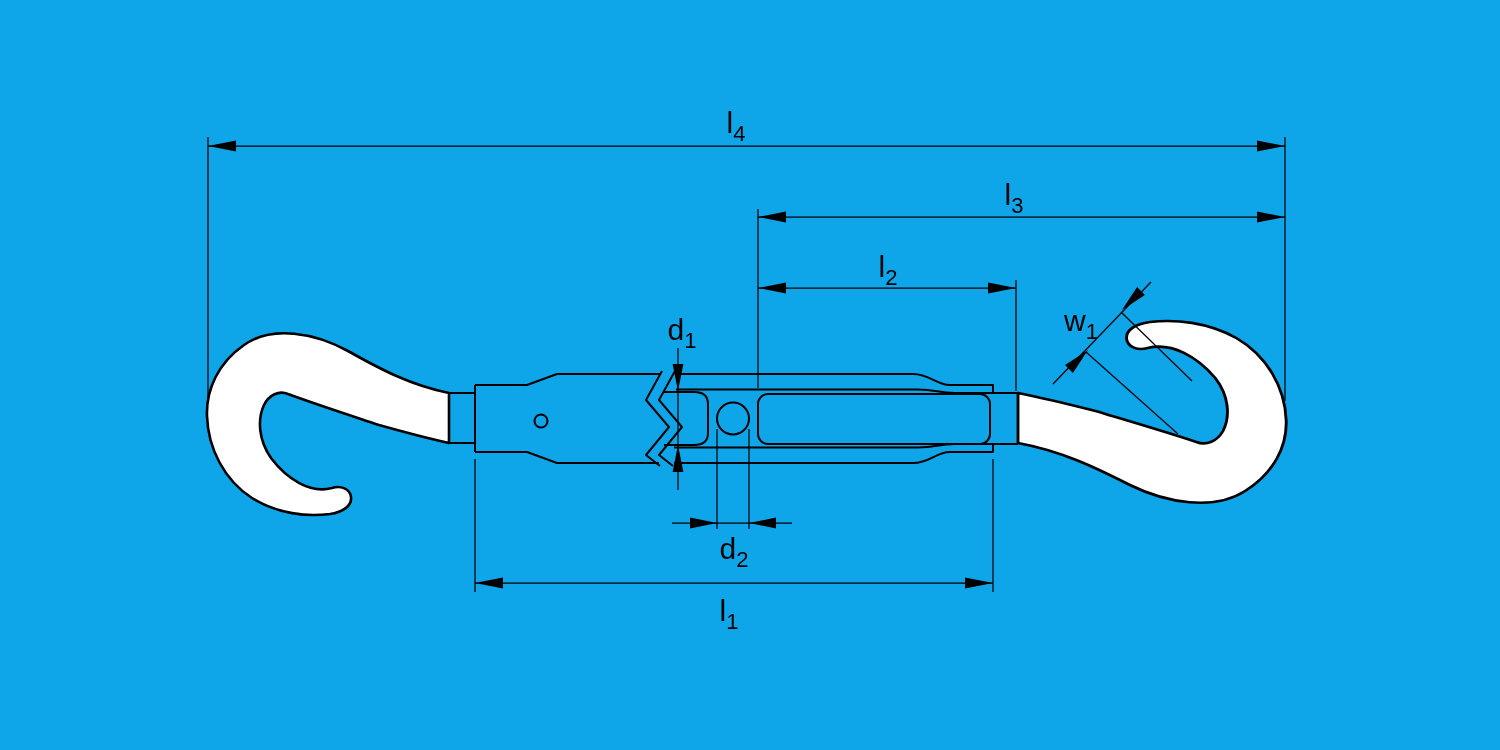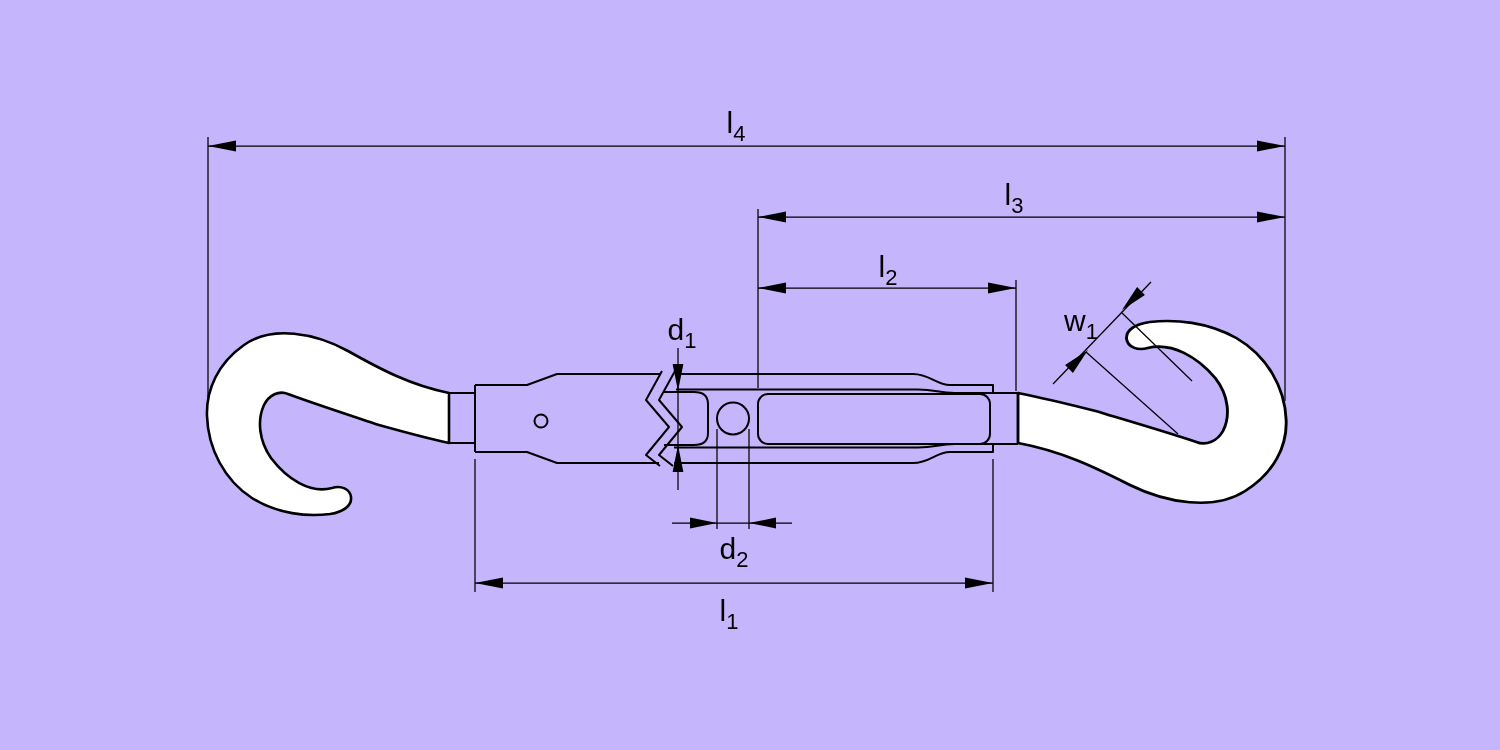--- a/index.html
+++ b/index.html
@@ -1,16 +1,16 @@
 <!DOCTYPE html>
 <html><head>
 <meta charset="utf-8">
 <style>
   html,body{margin:0;padding:0;background:#ffffff;}
-  .stage{position:relative;width:1500px;height:750px;background:#c4b5fd;overflow:hidden;
+  .stage{position:relative;width:1500px;height:750px;background:#0ea5e9;overflow:hidden;
          font-family:"Liberation Sans", sans-serif;}
   svg{position:absolute;left:0;top:0;}
   .part{fill:none;stroke:#000;stroke-linejoin:round;stroke-linecap:butt;}
   .hook{stroke-width:2.6;fill:#ffffff;}
   .body-line{stroke-width:2;}
   .dim{stroke:#000;stroke-width:1.25;fill:none;}
   .arrow{fill:#000;stroke:none;}
   .dim-label{font-family:"Liberation Sans", sans-serif;font-size:30px;fill:#000;stroke:none;}
   .dim-label .sub{font-size:22px;}
 </style>

